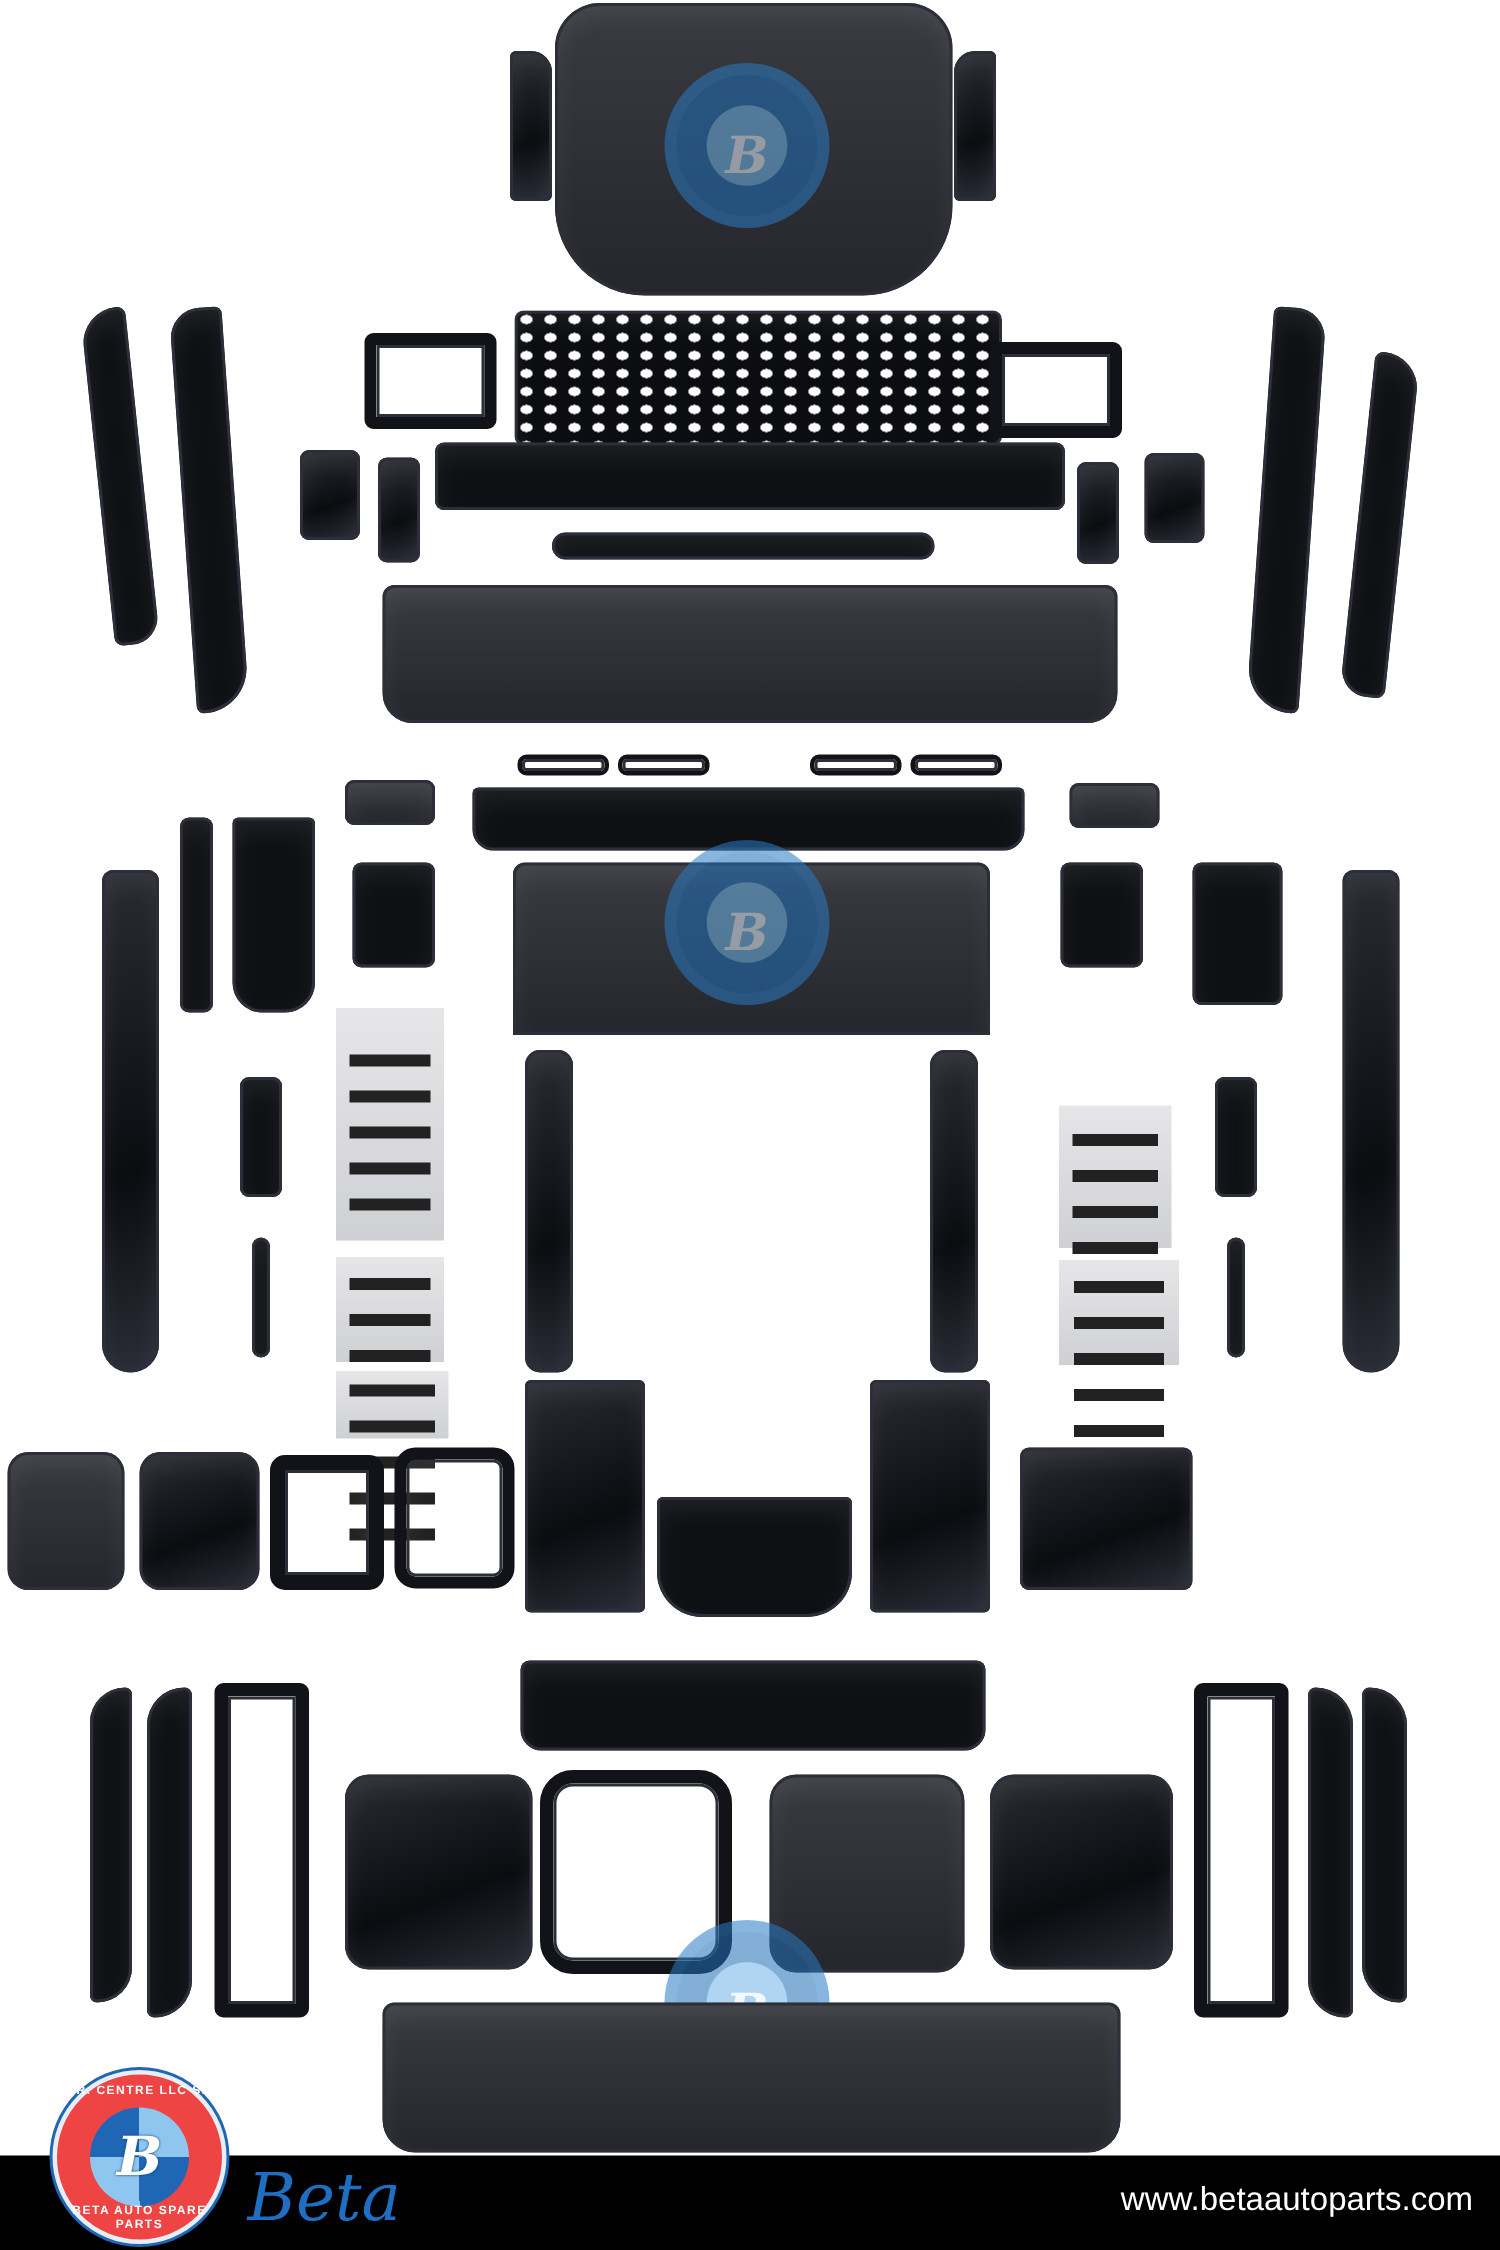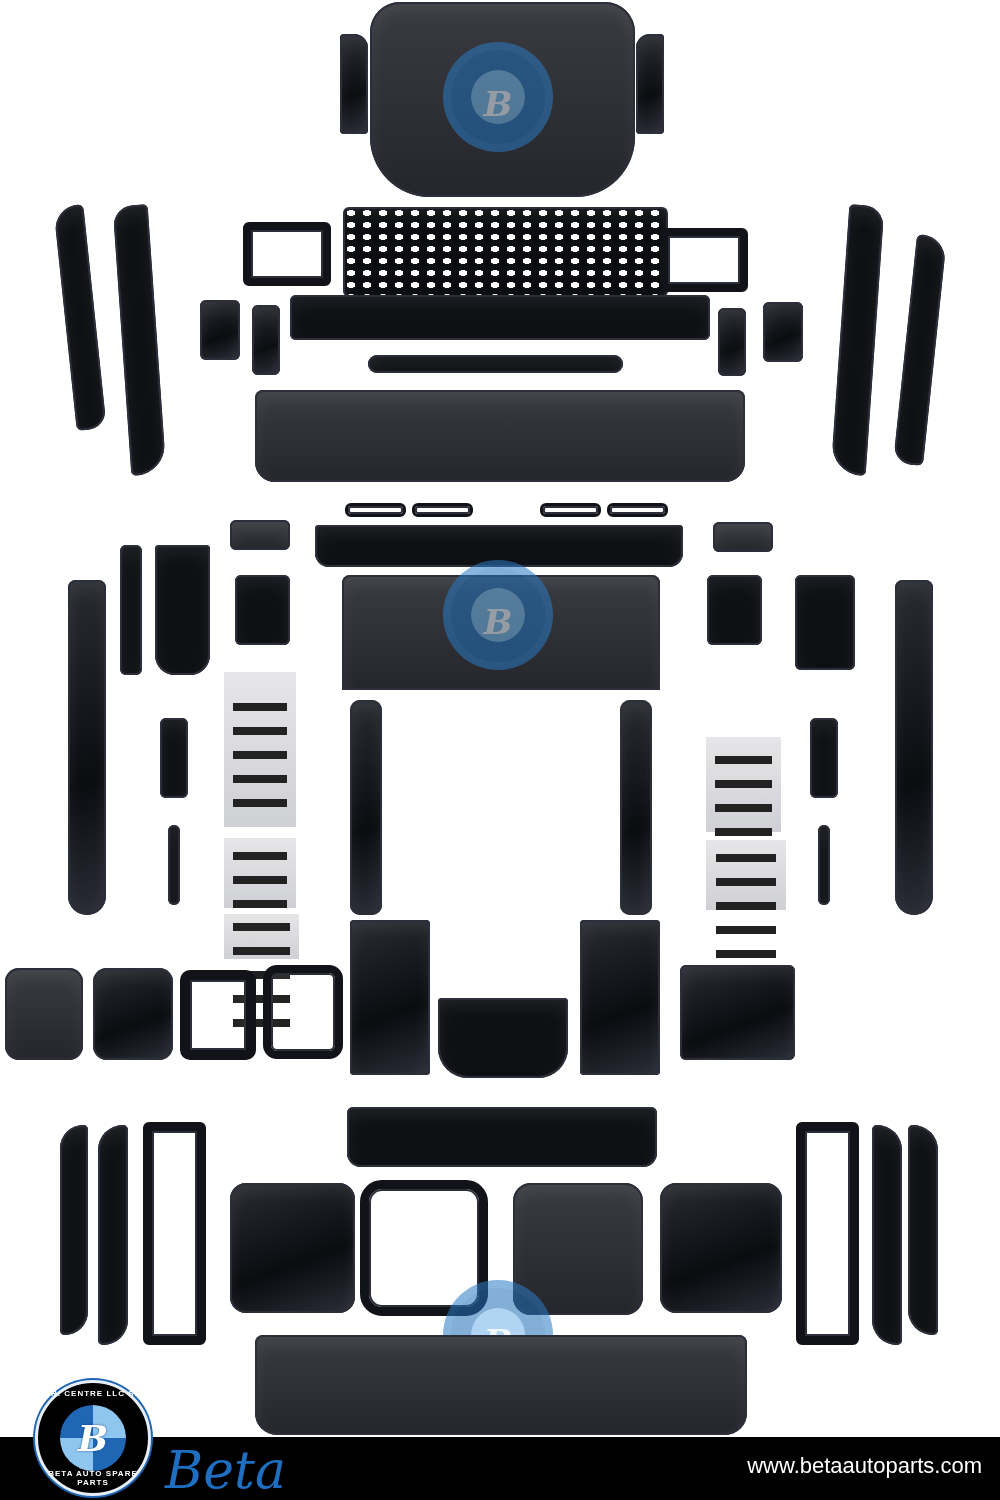--- a/index.html
+++ b/index.html
@@ -11,27 +11,27 @@
   .part.ring{background:transparent;border:10px solid #121318;}
   .part.grille{background:
       radial-gradient(ellipse 7px 5px at 50% 50%, #ffffff 60%, transparent 62%) 0 0/16px 12px,
       #0c0d11;}
   .part.photo{background:linear-gradient(180deg,#e6e6e8,#cfd0d4);border-radius:0;box-shadow:none;}
   .part.photo::after{content:"";position:absolute;left:12%;right:12%;top:20%;height:8px;background:#222;box-shadow:0 24px 0 #222,0 48px 0 #222,0 72px 0 #222,0 96px 0 #222;}
   .watermark{position:absolute;width:110px;height:110px;border-radius:50%;opacity:0.55;
      background:radial-gradient(circle,#6fb4e8 0 34%, #1f6fb8 35% 60%, #2a7bc4 61% 100%);}
   .watermark span{position:absolute;left:0;right:0;top:42px;text-align:center;color:#e8f4ff;font-family:"DejaVu Serif",serif;font-style:italic;font-size:34px;font-weight:bold;}
   .footer{position:absolute;left:0;top:1437px;width:1000px;height:63px;background:#000000;}
-  .logo{position:absolute;left:35px;top:1380px;width:110px;height:110px;border-radius:50%;background:#000000;border:3px solid #e8eef6;box-shadow:0 0 0 2px #1f66b5;z-index:3;}
+  .logo{position:absolute;left:35px;top:1380px;width:110px;height:110px;border-radius:50%;background:#ef4444;border:3px solid #e8eef6;box-shadow:0 0 0 2px #1f66b5;z-index:3;}
   .logo-inner{position:absolute;left:22px;top:22px;width:66px;height:66px;border-radius:50%;overflow:hidden;
      background:conic-gradient(#8fc6ef 0 90deg,#1f66b5 90deg 180deg,#8fc6ef 180deg 270deg,#1f66b5 270deg 360deg);}
   .logo-letter{position:absolute;left:0;right:0;top:12px;text-align:center;color:#fff;font-family:"DejaVu Serif",serif;font-style:italic;font-weight:bold;font-size:36px;text-shadow:0 0 2px #0a3d7a;}
   .logo-ring-text{position:absolute;left:0;right:0;bottom:6px;text-align:center;color:#fff;font-size:8px;font-weight:bold;letter-spacing:1px;}
   .logo-ring-top{position:absolute;left:0;right:0;top:6px;text-align:center;color:#fff;font-size:8px;font-weight:bold;letter-spacing:1px;}
-  .brand{position:absolute;left:165px;top:1440px;color:#1e6fc2;font-family:"DejaVu Serif",serif;font-style:italic;font-size:52px;z-index:3;}
+  .brand{position:absolute;left:165px;top:1440px;color:#1e6fc2;font-family:"DejaVu Serif",serif;font-style:italic;font-size:44px;z-index:3;}
   .url{position:absolute;right:18px;top:1453px;color:#ffffff;font-family:"Liberation Sans",sans-serif;font-size:22px;z-index:3;}
 </style>
 </head>
 <body>
 
 <div class="part matte" style="left:370px;top:2px;width:265px;height:195px;border-radius:30px 30px 60px 60px;"></div>
 <div class="part glossy" style="left:340px;top:34px;width:28px;height:100px;border-radius:4px 14px 4px 4px;"></div>
 <div class="part glossy" style="left:636px;top:34px;width:28px;height:100px;border-radius:14px 4px 4px 4px;"></div>
 <div class="watermark" style="left:443px;top:42px;">
     <span>B</span>

